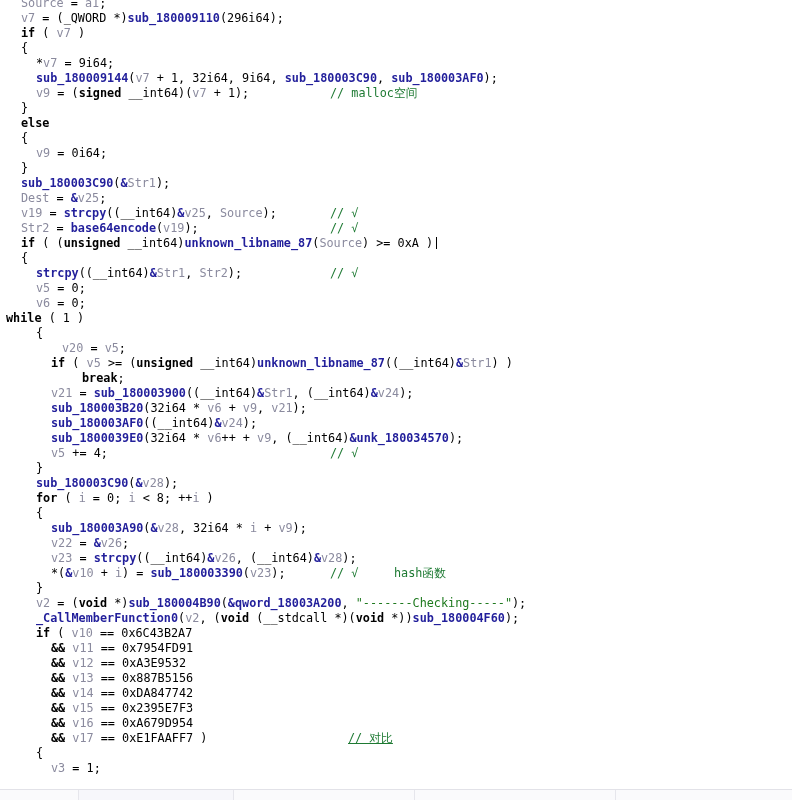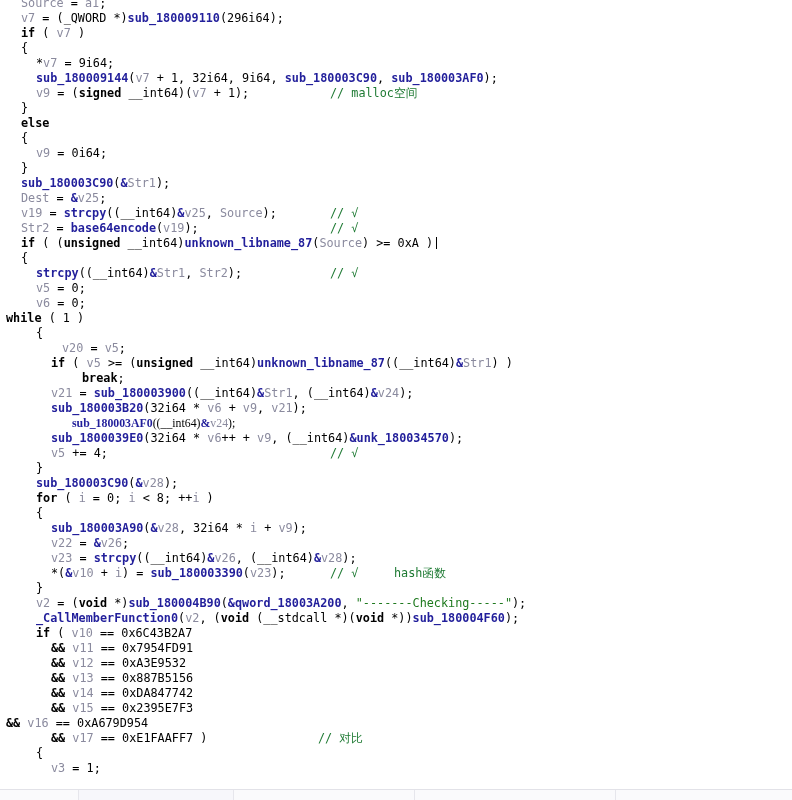--- a/index.html
+++ b/index.html
@@ -101,42 +101,42 @@
     <div class="code-line"><span style="margin-left: 30px;"><span class="t-fn">strcpy</span><span class="t-punct">(</span><span class="t-punct">(</span><span class="t-type">__int64</span><span class="t-punct">)</span><span class="t-amp">&amp;</span><span class="t-arg">Str1</span><span class="t-punct">,</span>&nbsp;<span class="t-arg">Str2</span><span class="t-punct">)</span><span class="t-punct">;</span></span><span class="cmt-col" style="left: 330px;">// √</span></div>
     <div class="code-line"><span style="margin-left: 30px; text-align: center;"><span class="t-var">v5</span>&nbsp;<span class="t-punct">=</span>&nbsp;<span class="t-num">0</span><span class="t-punct">;</span></span></div>
     <div class="code-line"><span style="margin-left: 30px;"><span class="t-var">v6</span>&nbsp;<span class="t-punct">=</span>&nbsp;<span class="t-num">0</span><span class="t-punct">;</span></span></div>
     <div class="code-line"><span style=""><span class="t-kw">while</span>&nbsp;<span class="t-punct">(</span>&nbsp;<span class="t-num">1</span>&nbsp;<span class="t-punct">)</span></span></div>
     <div class="code-line"><span style="margin-left: 30px;"><span class="t-punct">{</span></span></div>
     <div class="code-line"><span style="margin-left: 56px;"><span class="t-var">v20</span>&nbsp;<span class="t-punct">=</span>&nbsp;<span class="t-var">v5</span><span class="t-punct">;</span></span></div>
     <div class="code-line"><span style="margin-left: 45px;"><span class="t-kw">if</span>&nbsp;<span class="t-punct">(</span>&nbsp;<span class="t-var">v5</span>&nbsp;<span class="t-punct">&gt;</span><span class="t-punct">=</span>&nbsp;<span class="t-punct">(</span><span class="t-kw">unsigned</span>&nbsp;<span class="t-type">__int64</span><span class="t-punct">)</span><span class="t-fn">unknown_libname_87</span><span class="t-punct">(</span><span class="t-punct">(</span><span class="t-type">__int64</span><span class="t-punct">)</span><span class="t-amp">&amp;</span><span class="t-arg">Str1</span><span class="t-punct">)</span>&nbsp;<span class="t-punct">)</span></span></div>
     <div class="code-line"><span style="margin-left: 60px; padding-left: 16px;"><span class="t-kw">break</span><span class="t-punct">;</span></span></div>
     <div class="code-line"><span style="margin-left: 45px;"><span class="t-var">v21</span>&nbsp;<span class="t-punct">=</span>&nbsp;<span class="t-fn">sub_180003900</span><span class="t-punct">(</span><span class="t-punct">(</span><span class="t-type">__int64</span><span class="t-punct">)</span><span class="t-amp">&amp;</span><span class="t-arg">Str1</span><span class="t-punct">,</span>&nbsp;<span class="t-punct">(</span><span class="t-type">__int64</span><span class="t-punct">)</span><span class="t-amp">&amp;</span><span class="t-var">v24</span><span class="t-punct">)</span><span class="t-punct">;</span></span></div>
     <div class="code-line"><span style="margin-left: 45px;"><span class="t-fn">sub_180003B20</span><span class="t-punct">(</span><span class="t-num">32i64</span>&nbsp;<span class="t-punct">*</span>&nbsp;<span class="t-var">v6</span>&nbsp;<span class="t-punct">+</span>&nbsp;<span class="t-var">v9</span><span class="t-punct">,</span>&nbsp;<span class="t-var">v21</span><span class="t-punct">)</span><span class="t-punct">;</span></span></div>
-    <div class="code-line"><span style="margin-left: 66px; font-family: Liberation Serif, serif;"><span class="t-fn">sub_180003AF0</span><span class="t-punct">(</span><span class="t-punct">(</span><span class="t-type">__int64</span><span class="t-punct">)</span><span class="t-amp">&amp;</span><span class="t-var">v24</span><span class="t-punct">)</span><span class="t-punct">;</span></span></div>
+    <div class="code-line"><span style="margin-left: 45px;"><span class="t-fn">sub_180003AF0</span><span class="t-punct">(</span><span class="t-punct">(</span><span class="t-type">__int64</span><span class="t-punct">)</span><span class="t-amp">&amp;</span><span class="t-var">v24</span><span class="t-punct">)</span><span class="t-punct">;</span></span></div>
     <div class="code-line"><span style="margin-left: 45px;"><span class="t-fn">sub_1800039E0</span><span class="t-punct">(</span><span class="t-num">32i64</span>&nbsp;<span class="t-punct">*</span>&nbsp;<span class="t-var">v6</span><span class="t-punct">+</span><span class="t-punct">+</span>&nbsp;<span class="t-punct">+</span>&nbsp;<span class="t-var">v9</span><span class="t-punct">,</span>&nbsp;<span class="t-punct">(</span><span class="t-type">__int64</span><span class="t-punct">)</span><span class="t-amp">&amp;</span><span class="t-fn">unk_180034570</span><span class="t-punct">)</span><span class="t-punct">;</span></span></div>
     <div class="code-line"><span style="margin-left: 45px;"><span class="t-var">v5</span>&nbsp;<span class="t-punct">+</span><span class="t-punct">=</span>&nbsp;<span class="t-num">4</span><span class="t-punct">;</span></span><span class="cmt-col" style="left: 330px;">// √</span></div>
     <div class="code-line"><span style="margin-left: 30px;"><span class="t-punct">}</span></span></div>
     <div class="code-line"><span style="margin-left: 30px;"><span class="t-fn">sub_180003C90</span><span class="t-punct">(</span><span class="t-amp">&amp;</span><span class="t-var">v28</span><span class="t-punct">)</span><span class="t-punct">;</span></span></div>
     <div class="code-line"><span style="margin-left: 30px;"><span class="t-kw">for</span>&nbsp;<span class="t-punct">(</span>&nbsp;<span class="t-var">i</span>&nbsp;<span class="t-punct">=</span>&nbsp;<span class="t-num">0</span><span class="t-punct">;</span>&nbsp;<span class="t-var">i</span>&nbsp;<span class="t-punct">&lt;</span>&nbsp;<span class="t-num">8</span><span class="t-punct">;</span>&nbsp;<span class="t-punct">+</span><span class="t-punct">+</span><span class="t-var">i</span>&nbsp;<span class="t-punct">)</span></span></div>
     <div class="code-line"><span style="margin-left: 30px;"><span class="t-punct">{</span></span></div>
     <div class="code-line"><span style="margin-left: 45px;"><span class="t-fn">sub_180003A90</span><span class="t-punct">(</span><span class="t-amp">&amp;</span><span class="t-var">v28</span><span class="t-punct">,</span>&nbsp;<span class="t-num">32i64</span>&nbsp;<span class="t-punct">*</span>&nbsp;<span class="t-var">i</span>&nbsp;<span class="t-punct">+</span>&nbsp;<span class="t-var">v9</span><span class="t-punct">)</span><span class="t-punct">;</span></span></div>
     <div class="code-line"><span style="margin-left: 45px;"><span class="t-var">v22</span>&nbsp;<span class="t-punct">=</span>&nbsp;<span class="t-amp">&amp;</span><span class="t-var">v26</span><span class="t-punct">;</span></span></div>
     <div class="code-line"><span style="margin-left: 45px;"><span class="t-var">v23</span>&nbsp;<span class="t-punct">=</span>&nbsp;<span class="t-fn">strcpy</span><span class="t-punct">(</span><span class="t-punct">(</span><span class="t-type">__int64</span><span class="t-punct">)</span><span class="t-amp">&amp;</span><span class="t-var">v26</span><span class="t-punct">,</span>&nbsp;<span class="t-punct">(</span><span class="t-type">__int64</span><span class="t-punct">)</span><span class="t-amp">&amp;</span><span class="t-var">v28</span><span class="t-punct">)</span><span class="t-punct">;</span></span></div>
     <div class="code-line"><span style="margin-left: 45px;"><span class="t-punct">*</span><span class="t-punct">(</span><span class="t-amp">&amp;</span><span class="t-var">v10</span>&nbsp;<span class="t-punct">+</span>&nbsp;<span class="t-var">i</span><span class="t-punct">)</span>&nbsp;<span class="t-punct">=</span>&nbsp;<span class="t-fn">sub_180003390</span><span class="t-punct">(</span><span class="t-var">v23</span><span class="t-punct">)</span><span class="t-punct">;</span></span><span class="cmt-col" style="left: 330px;">// √     hash函数</span></div>
     <div class="code-line"><span style="margin-left: 30px;"><span class="t-punct">}</span></span></div>
     <div class="code-line"><span style="margin-left: 30px;"><span class="t-var">v2</span>&nbsp;<span class="t-punct">=</span>&nbsp;<span class="t-punct">(</span><span class="t-kw">void</span>&nbsp;<span class="t-punct">*</span><span class="t-punct">)</span><span class="t-fn">sub_180004B90</span><span class="t-punct">(</span><span class="t-amp">&amp;</span><span class="t-fn">qword_18003A200</span><span class="t-punct">,</span>&nbsp;<span class="t-str">"-------Checking-----"</span><span class="t-punct">)</span><span class="t-punct">;</span></span></div>
     <div class="code-line"><span style="margin-left: 30px;"><span class="t-fn">_CallMemberFunction0</span><span class="t-punct">(</span><span class="t-var">v2</span><span class="t-punct">,</span>&nbsp;<span class="t-punct">(</span><span class="t-kw">void</span>&nbsp;<span class="t-punct">(</span><span class="t-type">__stdcall</span>&nbsp;<span class="t-punct">*</span><span class="t-punct">)</span><span class="t-punct">(</span><span class="t-kw">void</span>&nbsp;<span class="t-punct">*</span><span class="t-punct">)</span><span class="t-punct">)</span><span class="t-fn">sub_180004F60</span><span class="t-punct">)</span><span class="t-punct">;</span></span></div>
     <div class="code-line"><span style="margin-left: 30px;"><span class="t-kw">if</span>&nbsp;<span class="t-punct">(</span>&nbsp;<span class="t-var">v10</span>&nbsp;<span class="t-punct">=</span><span class="t-punct">=</span>&nbsp;<span class="t-num">0x6C43B2A7</span></span></div>
     <div class="code-line"><span style="margin-left: 45px;"><span class="t-kw">&amp;&amp;</span>&nbsp;<span class="t-var">v11</span>&nbsp;<span class="t-punct">=</span><span class="t-punct">=</span>&nbsp;<span class="t-num">0x7954FD91</span></span></div>
     <div class="code-line"><span style="margin-left: 45px;"><span class="t-kw">&amp;&amp;</span>&nbsp;<span class="t-var">v12</span>&nbsp;<span class="t-punct">=</span><span class="t-punct">=</span>&nbsp;<span class="t-num">0xA3E9532</span></span></div>
     <div class="code-line"><span style="margin-left: 45px;"><span class="t-kw">&amp;&amp;</span>&nbsp;<span class="t-var">v13</span>&nbsp;<span class="t-punct">=</span><span class="t-punct">=</span>&nbsp;<span class="t-num">0x887B5156</span></span></div>
     <div class="code-line"><span style="margin-left: 45px;"><span class="t-kw">&amp;&amp;</span>&nbsp;<span class="t-var">v14</span>&nbsp;<span class="t-punct">=</span><span class="t-punct">=</span>&nbsp;<span class="t-num">0xDA847742</span></span></div>
     <div class="code-line"><span style="margin-left: 45px;"><span class="t-kw">&amp;&amp;</span>&nbsp;<span class="t-var">v15</span>&nbsp;<span class="t-punct">=</span><span class="t-punct">=</span>&nbsp;<span class="t-num">0x2395E7F3</span></span></div>
-    <div class="code-line"><span style=" text-align: right;"><span class="t-kw">&amp;&amp;</span>&nbsp;<span class="t-var">v16</span>&nbsp;<span class="t-punct">=</span><span class="t-punct">=</span>&nbsp;<span class="t-num">0xA679D954</span></span></div>
-    <div class="code-line"><span style="margin-left: 45px;"><span class="t-kw">&amp;&amp;</span>&nbsp;<span class="t-var">v17</span>&nbsp;<span class="t-punct">=</span><span class="t-punct">=</span>&nbsp;<span class="t-num">0xE1FAAFF7</span>&nbsp;<span class="t-punct">)</span></span><span class="cmt-col" style="left: 318px;">// 对比</span></div>
+    <div class="code-line"><span style="margin-left: 45px; text-align: right;"><span class="t-kw">&amp;&amp;</span>&nbsp;<span class="t-var">v16</span>&nbsp;<span class="t-punct">=</span><span class="t-punct">=</span>&nbsp;<span class="t-num">0xA679D954</span></span></div>
+    <div class="code-line"><span style="margin-left: 45px;"><span class="t-kw">&amp;&amp;</span>&nbsp;<span class="t-var">v17</span>&nbsp;<span class="t-punct">=</span><span class="t-punct">=</span>&nbsp;<span class="t-num">0xE1FAAFF7</span>&nbsp;<span class="t-punct">)</span></span><span class="cmt-col" style="left: 348px; text-decoration: underline;">// 对比</span></div>
     <div class="code-line"><span style="margin-left: 30px;"><span class="t-punct">{</span></span></div>
     <div class="code-line"><span style="margin-left: 45px;"><span class="t-var">v3</span>&nbsp;<span class="t-punct">=</span>&nbsp;<span class="t-num">1</span><span class="t-punct">;</span></span></div>
   </div>
 
 <div id="bottom-chrome">
   <div class="chrome-cell" style="left:0px;width:78px;"></div>
   <div class="chrome-cell" style="left:79px;width:154px;background:#f7f7fb;"></div>
   <div class="chrome-cell" style="left:234px;width:180px;"></div>
   <div class="chrome-cell" style="left:415px;width:200px;"></div>
   <div class="chrome-cell" style="left:616px;width:176px;border-right:none;"></div>

